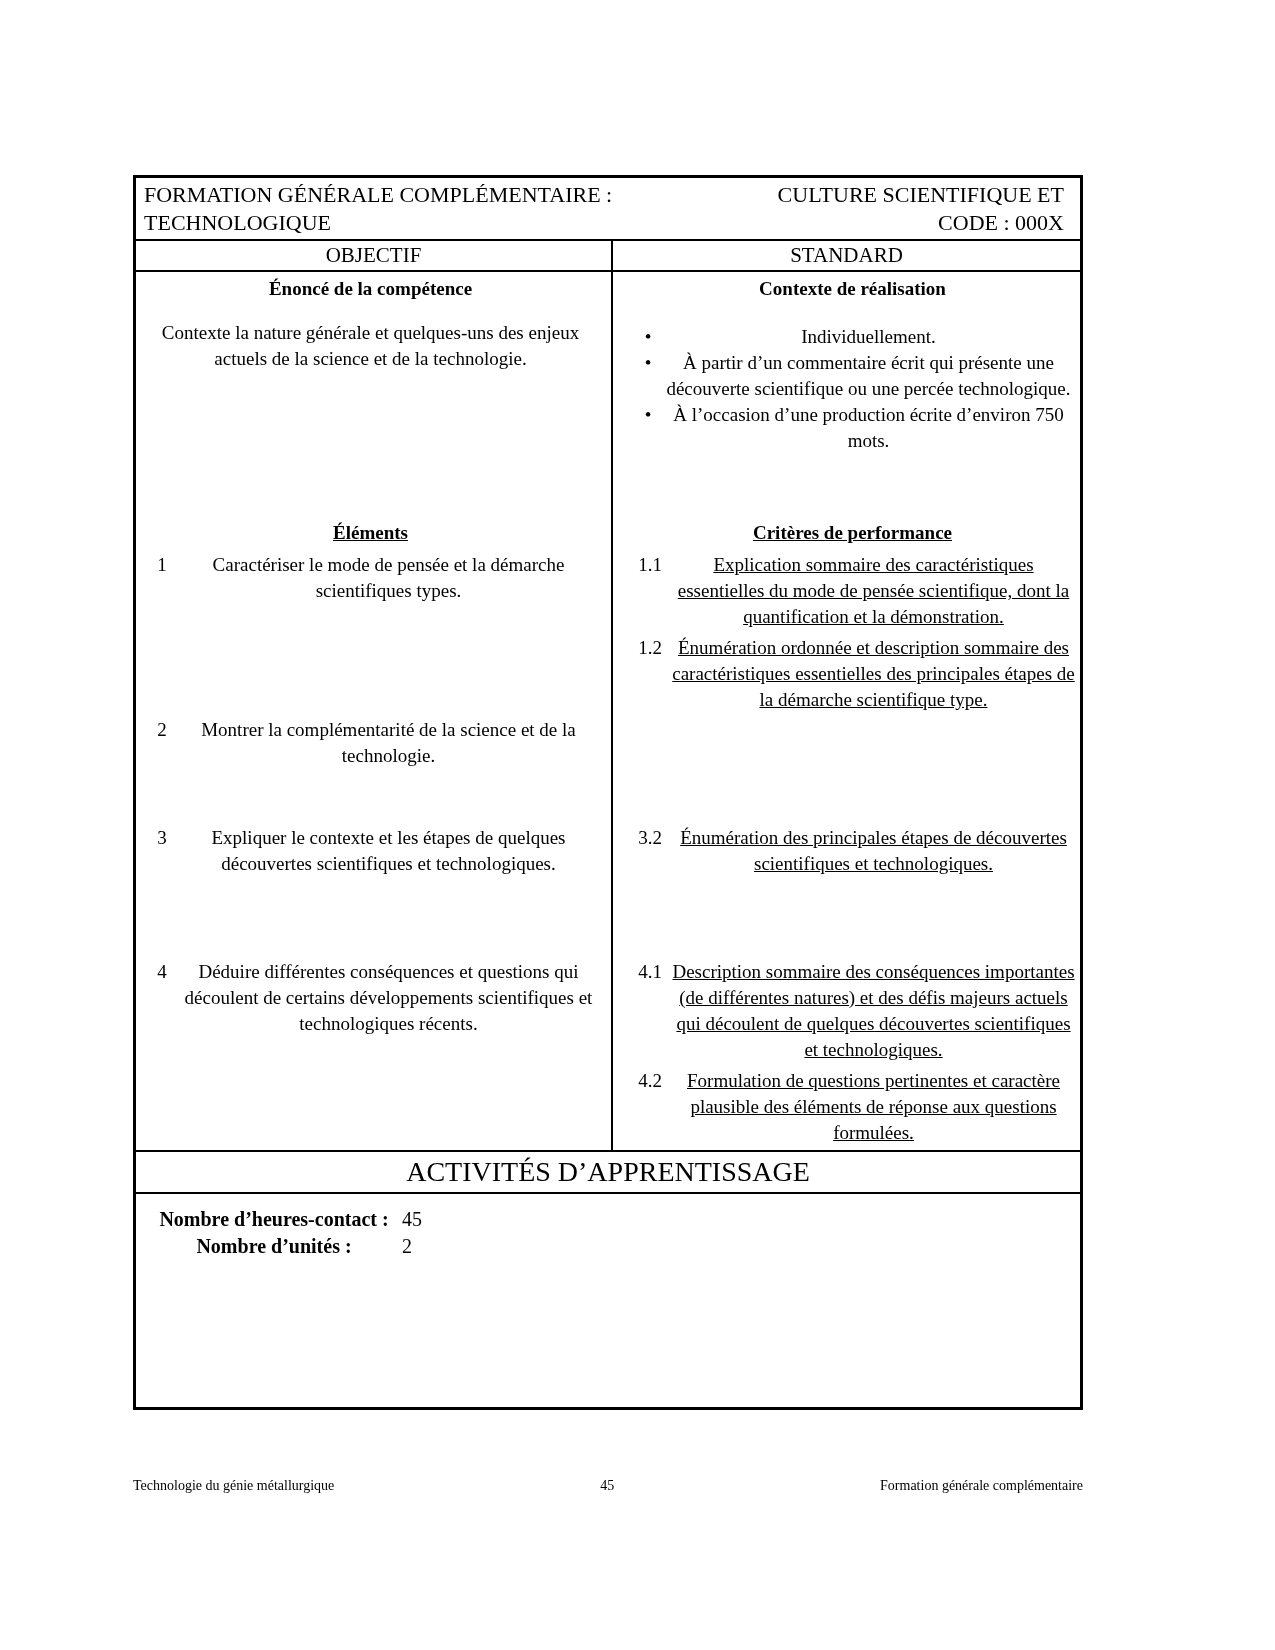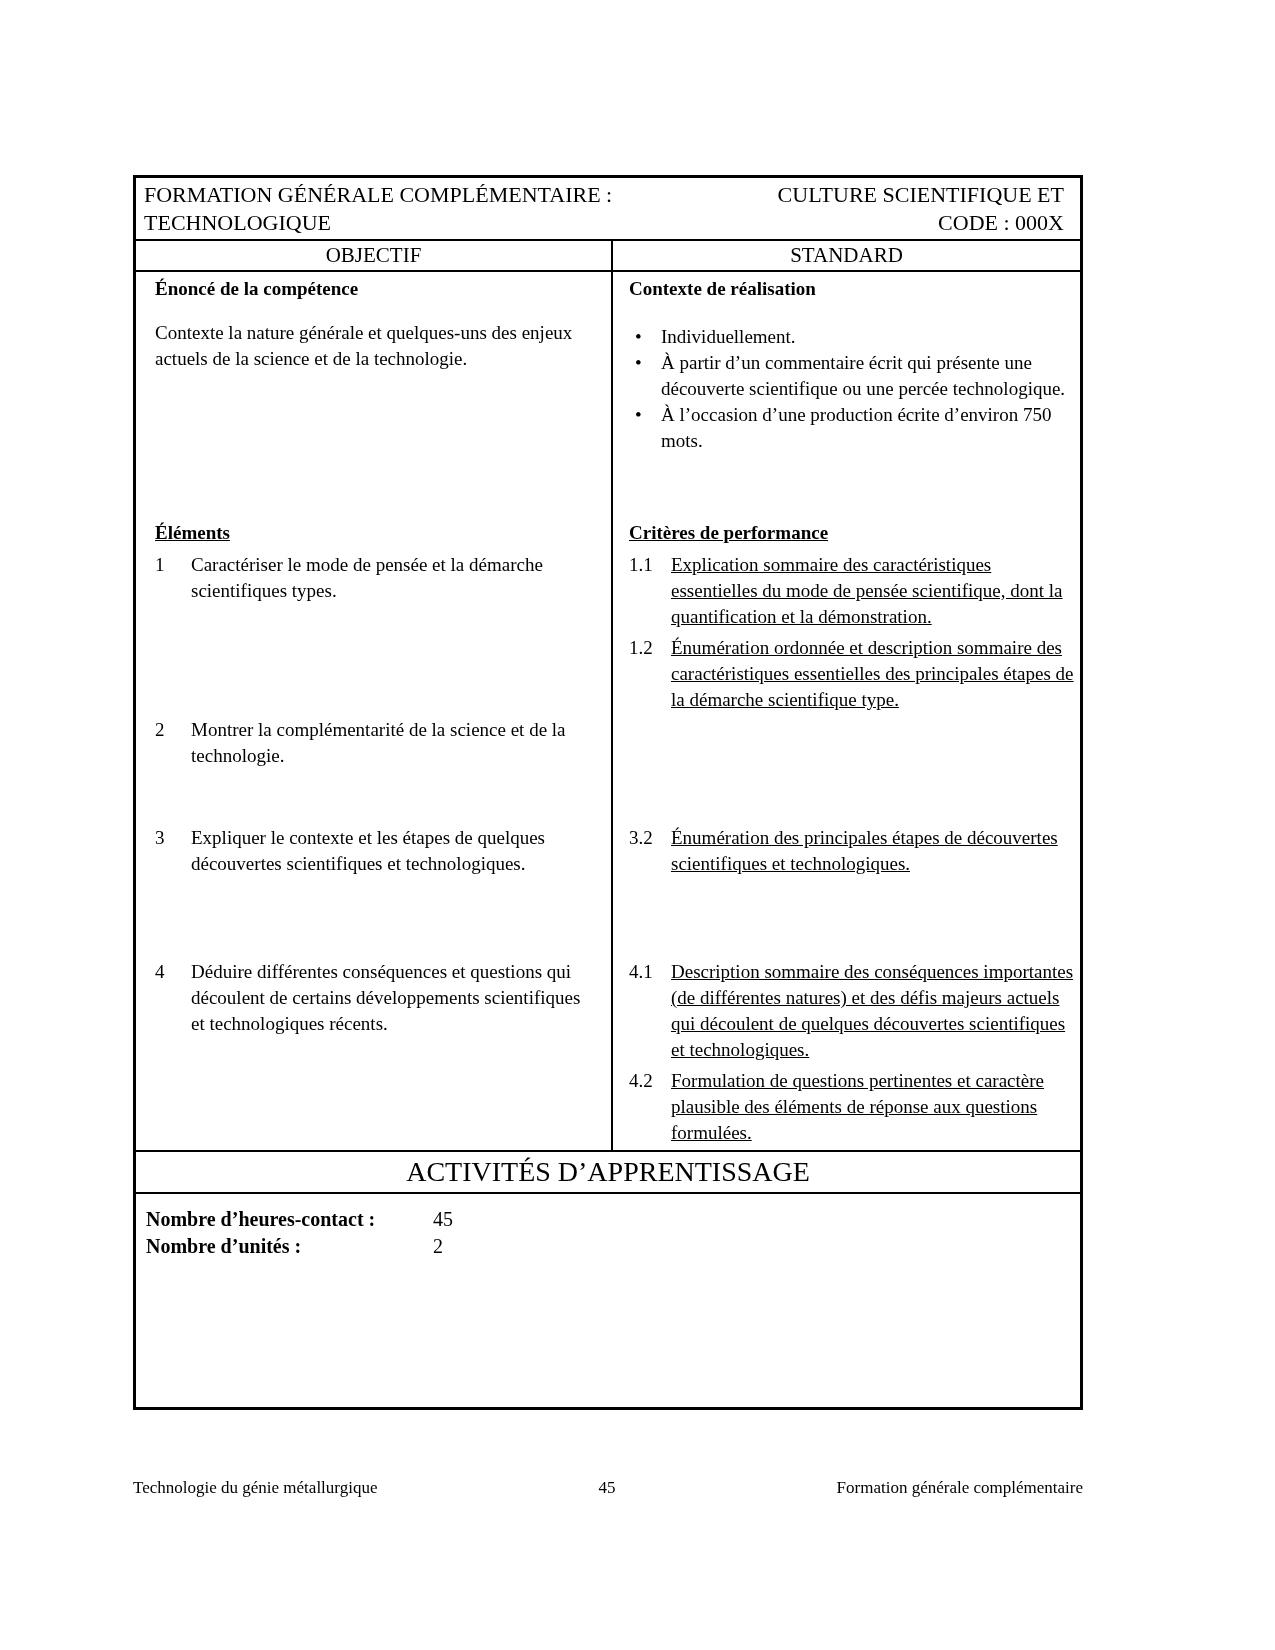--- a/index.html
+++ b/index.html
@@ -16,20 +16,21 @@
     position: absolute;
     left: 133px;
     top: 175px;
     width: 950px;
     height: 1235px;
     border: 3px solid #000;
     box-sizing: border-box;
     display: flex;
     flex-direction: column;
     background: #fff;
+    text-align: center;
   }
 
   
   .hdr {
     height: 63px;
     box-sizing: border-box;
     border-bottom: 2px solid #000;
     padding: 3px 16px 0 8px;
     font-size: 22px;
     line-height: 28px;
@@ -60,21 +61,21 @@
   .rowA { min-height: 246px; }
   .rowB { min-height: 30px; text-decoration: underline; }
   .rowC { min-height: 164px; }
   .rowD { min-height: 108px; }
   .rowE { min-height: 134px; }
   .rowF { flex: 1; }
 
   .bl {
     border-right: 2px solid #000;
     box-sizing: border-box;
-    padding: 4px 14px 0 19px;
+    padding: 4px 14px 0 8px;
   }
   .br { padding: 4px 4px 0 8px; margin-left: 8px; }
   .rowB .bl, .rowB .br { padding-top: 2px; }
 
   .bold { font-weight: bold; }
   .enonce { margin-top: 18px; }
 
   .bullets { margin-top: 22px; }
   .bi { display: flex; }
   .bi .b { flex: none; width: 32px; padding-left: 6px; box-sizing: border-box; }
@@ -101,32 +102,32 @@
     font-size: 28px;
   }
 
   
   .bottom {
     flex: 1;
     padding: 12px 0 0 10px;
     font-size: 20px;
     line-height: 27px;
   }
-  .kv { display: flex; gap: 31px; }
+  .kv { display: flex; }
   .kv .k { flex: none; width: 256px; font-weight: bold; }
 
   
   .pagefooter {
     position: absolute;
     left: 133px;
     top: 1478px;
     width: 950px;
     display: flex;
     justify-content: space-between;
-    font-size: 17px;
+    font-size: 14px;
   }
 </style>
 </head>
 <body>
 
 <div class="sheet">
 
   <div class="hdr">
     <div class="hdr-line">
       <span>FORMATION GÉNÉRALE COMPLÉMENTAIRE :</span>

